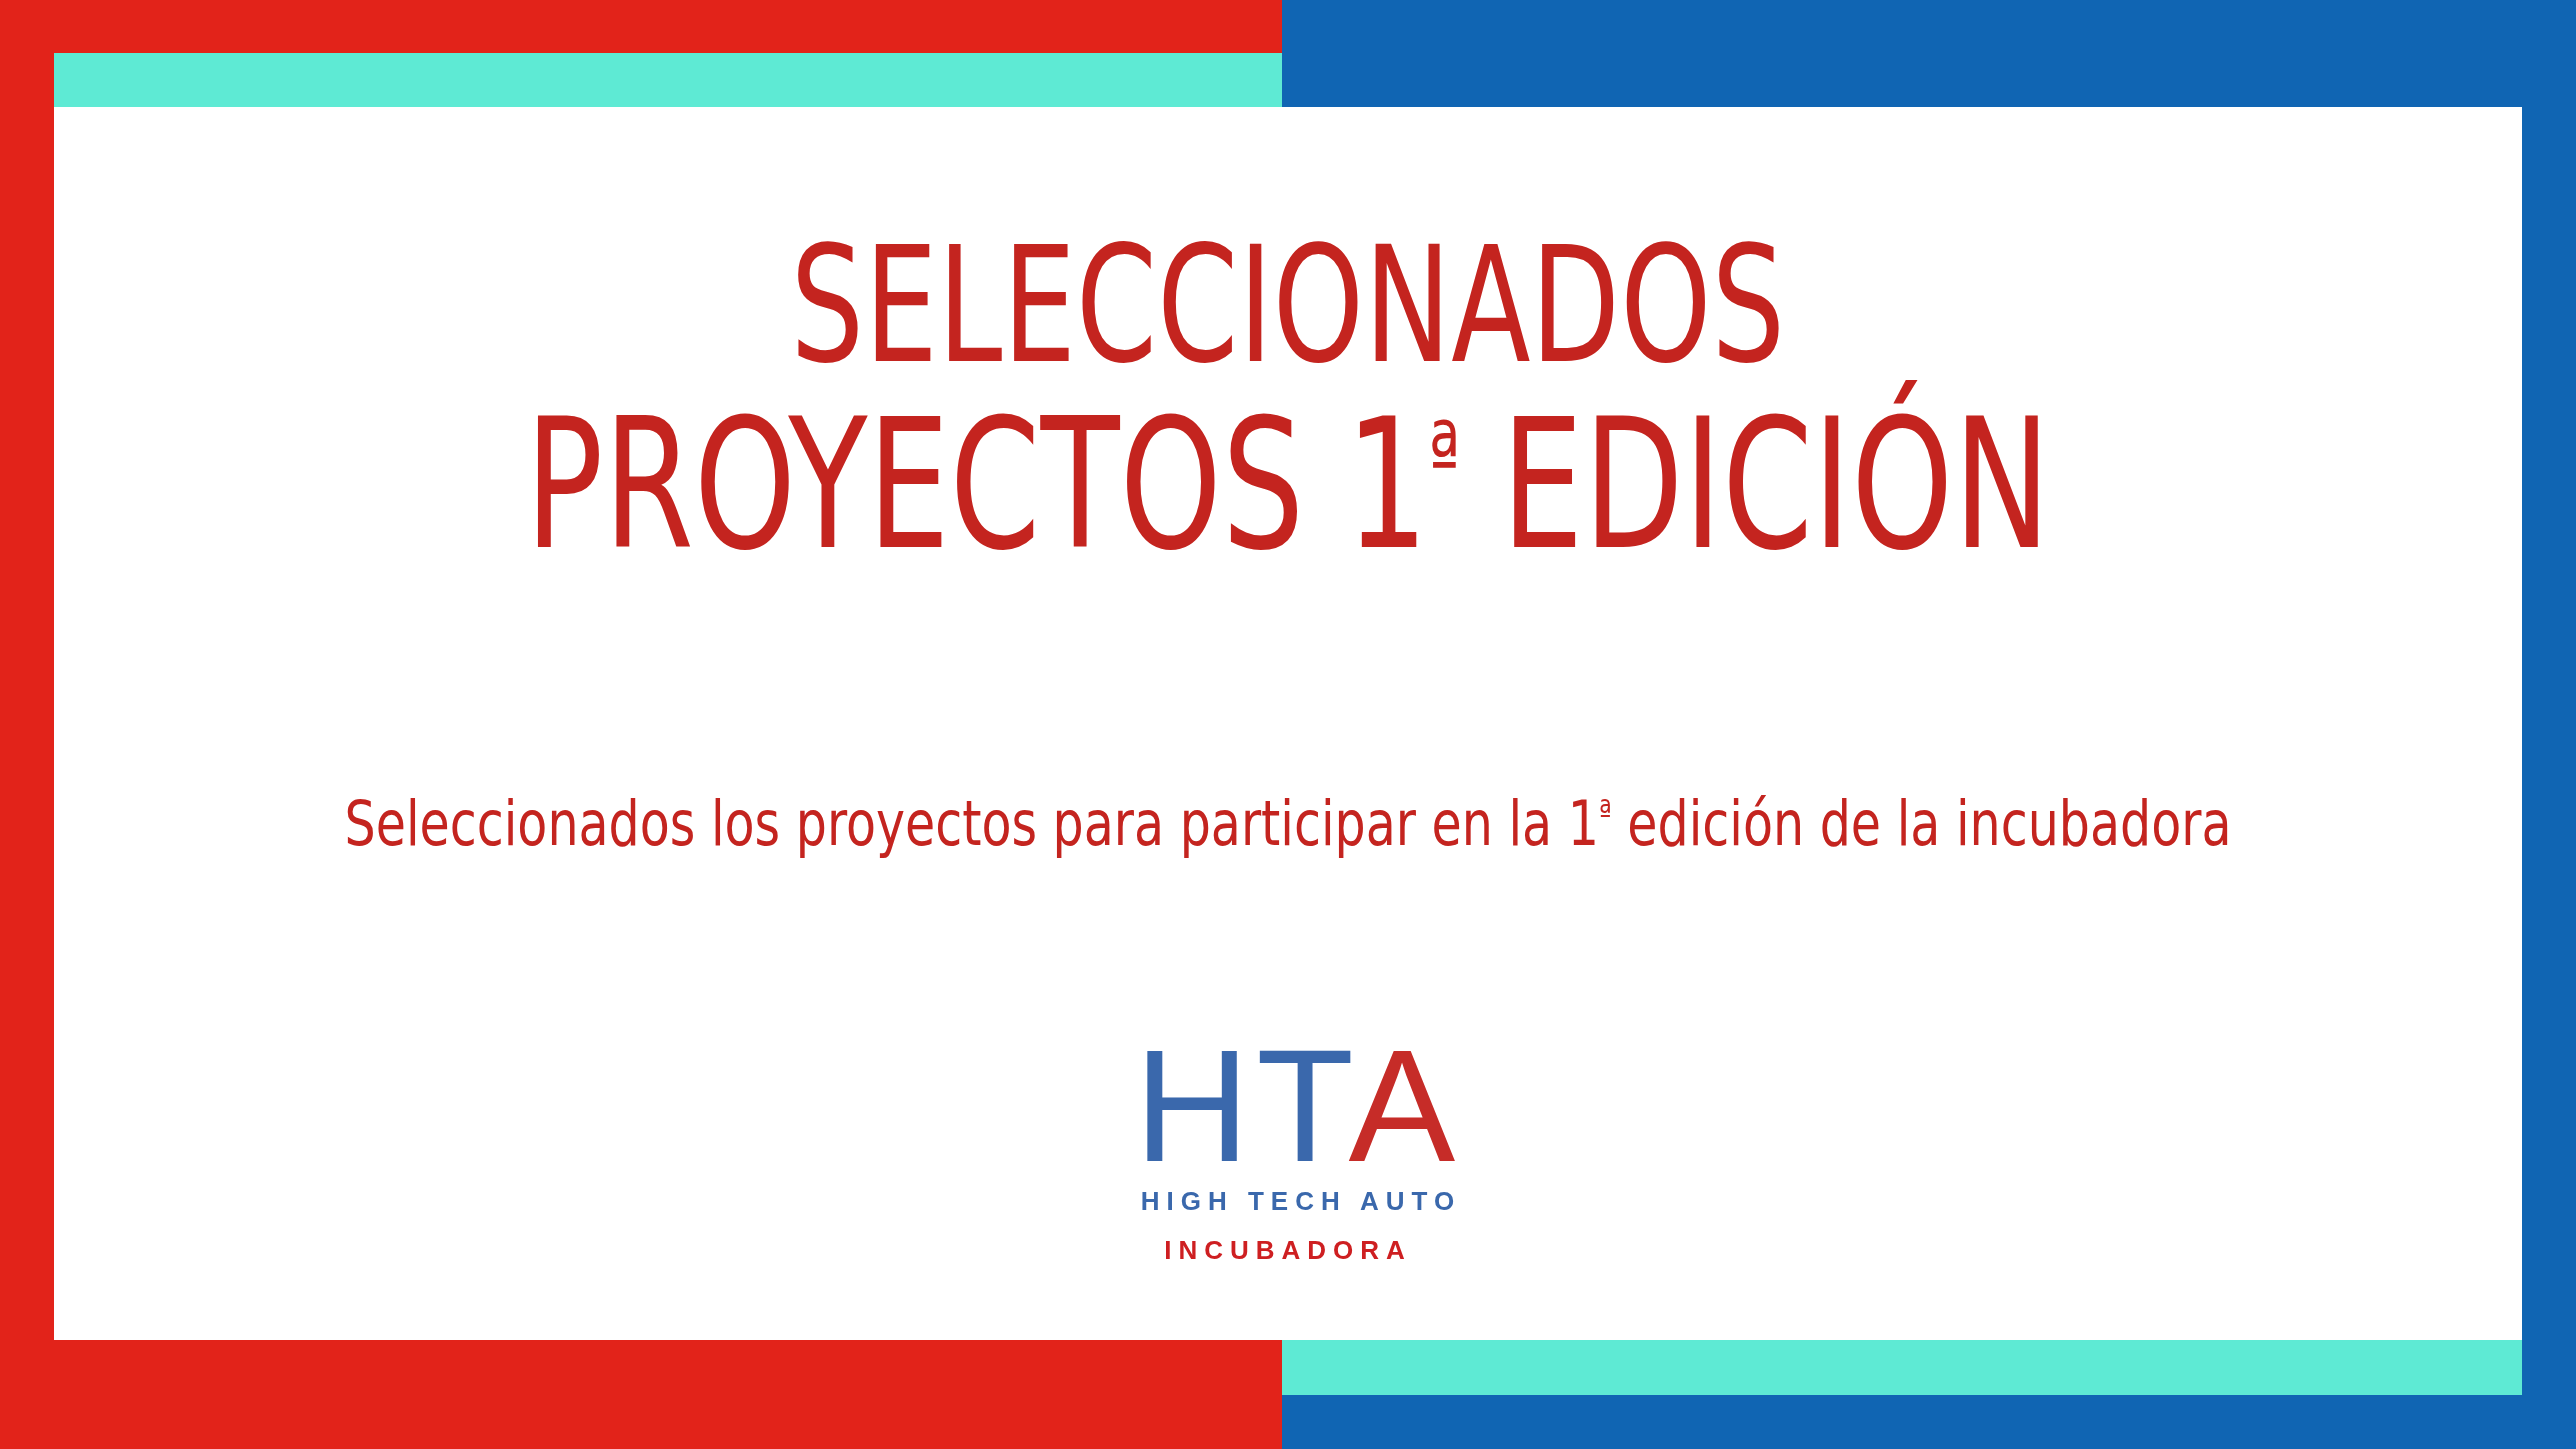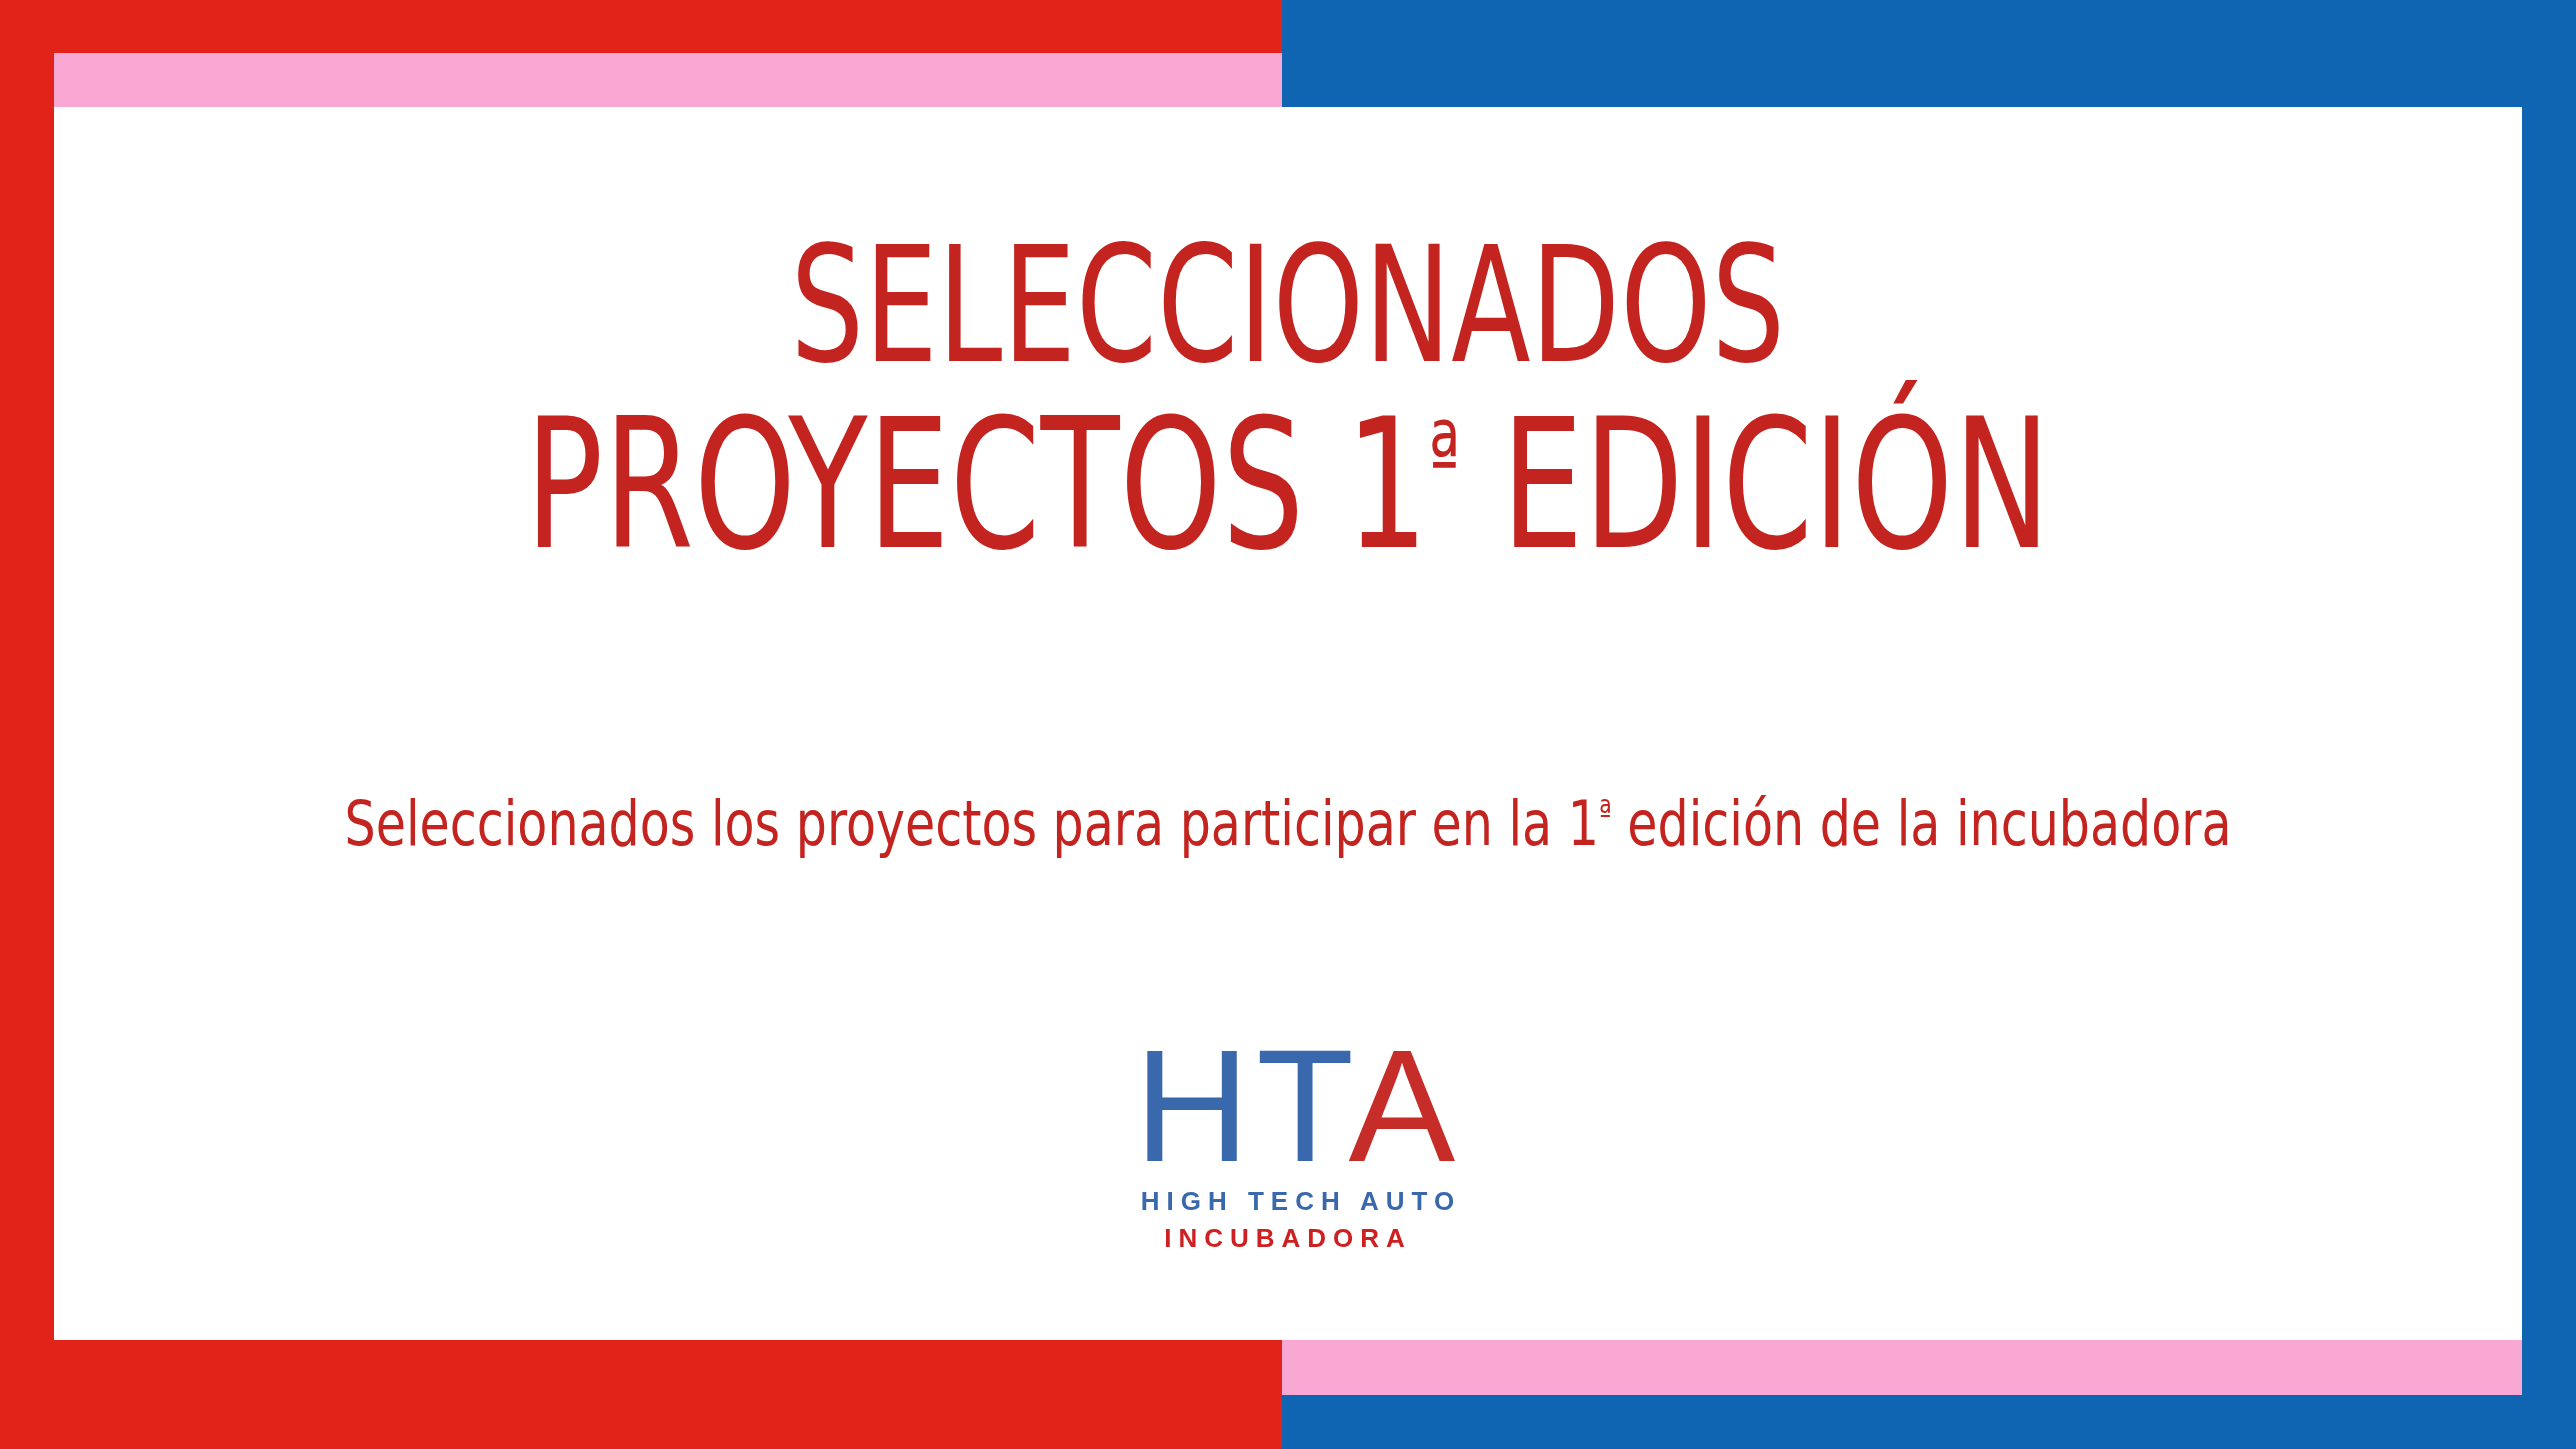--- a/index.html
+++ b/index.html
@@ -12,21 +12,21 @@
     height: 1449px;
     overflow: hidden;
     font-family: "Liberation Sans", sans-serif;
   }
 
   
   .slide {
     position: relative;
     width: 2576px;
     height: 1449px;
-    background: #f9a8d4;
+    background: #5eead4;
     overflow: hidden;
   }
 
   
   
   .bar-red-top {
     position: absolute;
     left: 0;
     top: 0;
     width: 1282px;
@@ -163,21 +163,21 @@
     font-family: "Liberation Sans", sans-serif;
     font-weight: 700;
     font-size: 26px;
     letter-spacing: 7px;
     color: #3A68AC;
     line-height: 1;
     padding-left: 26px;
   }
   .logo-tag2 {
     display: block;
-    margin-top: 11px;
+    margin-top: 23px;
     font-family: "Liberation Sans", sans-serif;
     font-weight: 700;
     font-size: 26px;
     letter-spacing: 7px;
     color: #CE1F21;
     line-height: 1;
   }
 </style>
 </head>
 <body>

